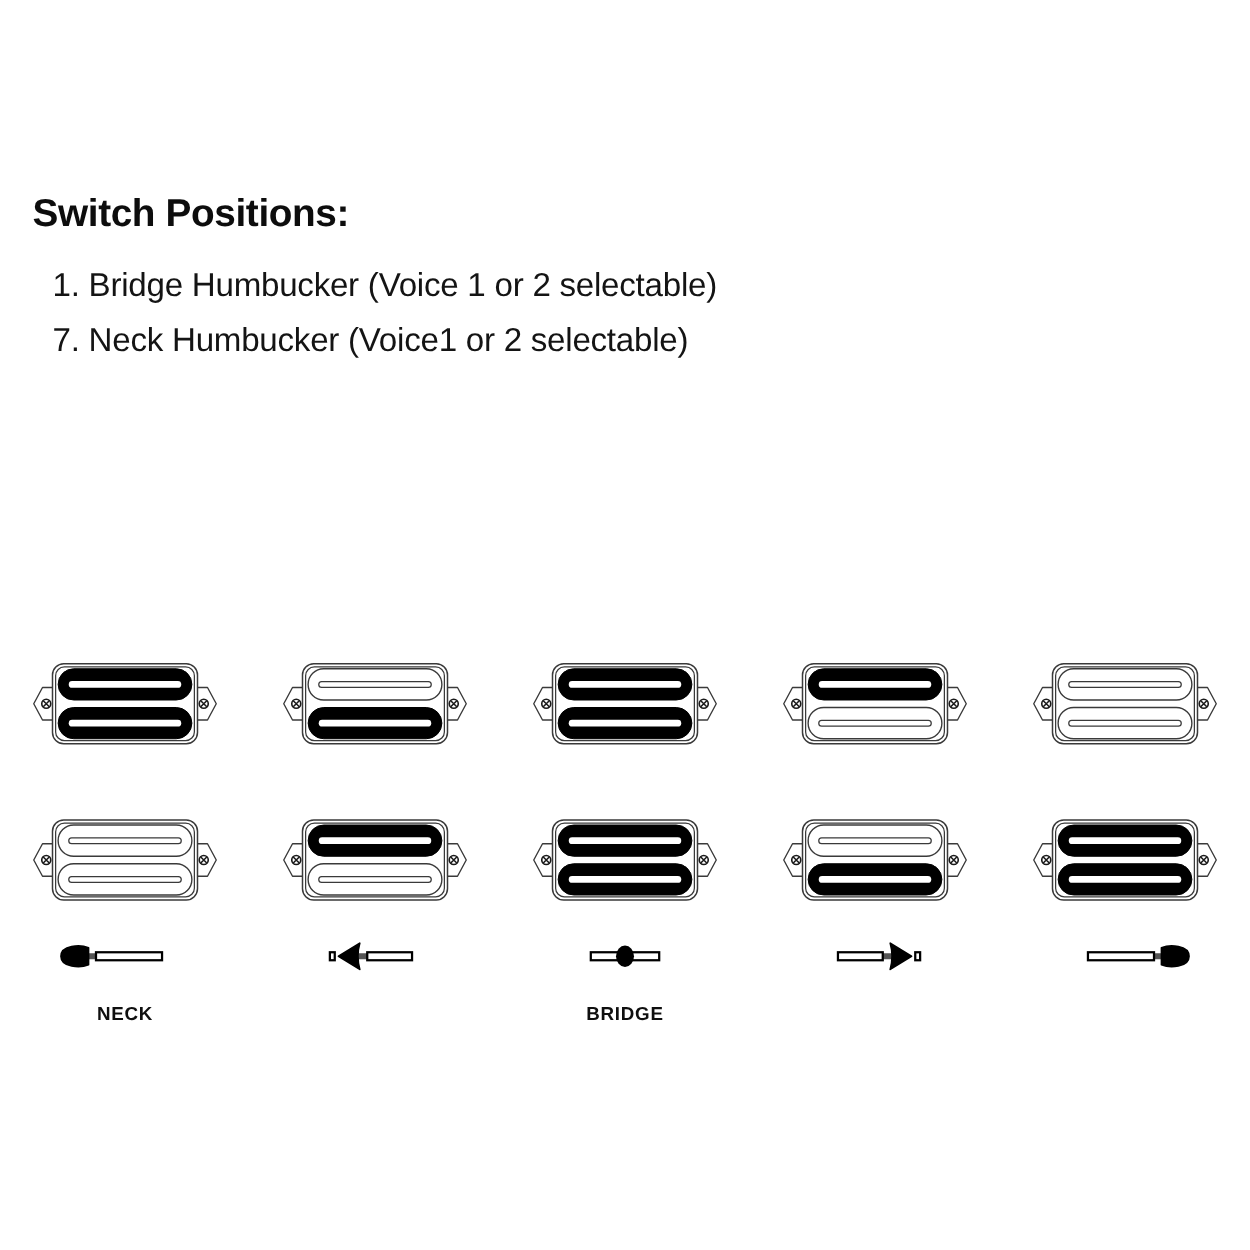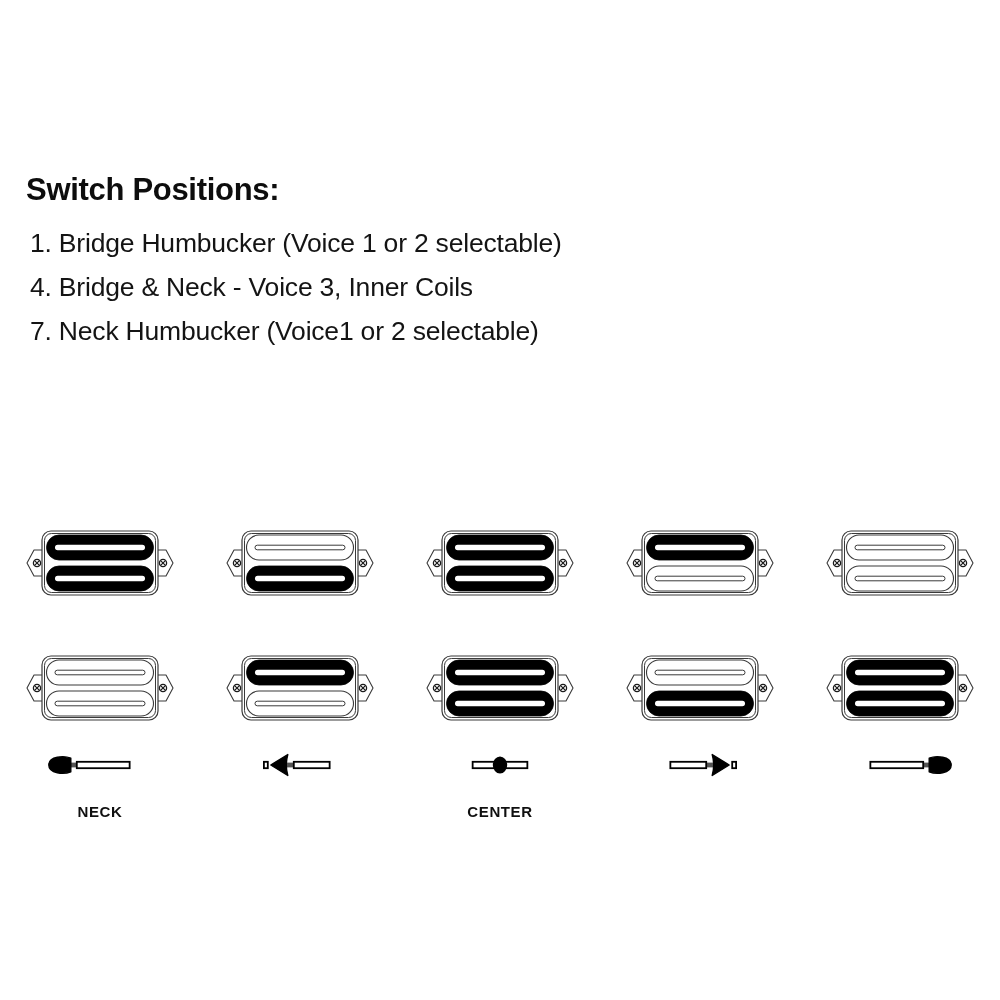--- a/index.html
+++ b/index.html
@@ -22,34 +22,34 @@
     position: absolute;
     left: 0; top: 0;
     width: 1000px;
     height: 1000px;
   }
 
   
   .text-block {
     position: absolute;
     left: 26px;
-    top: 171px;
+    top: 152px;
     width: 900px;
   }
   .title {
     font-size: 31px;
     font-weight: 700;
     letter-spacing: -0.3px;
     line-height: 38px;
     margin: 0 0 12px 0;
     color: #0d0d0d;
   }
   .pos-list {
     list-style: none;
-    margin: 4px;
+    margin: 16px;
     padding: 0;
   }
   .pos-list li {
     font-size: 26.5px;
     font-weight: 400;
     line-height: 44px;
     letter-spacing: -0.2px;
     color: #141414;
     white-space: nowrap;
   }
@@ -123,21 +123,20 @@
 </style>
 </head>
 <body>
 
 <div id="page">
 
   <div class="text-block">
     <h1 class="title">Switch Positions:</h1>
     <ul class="pos-list">
       <li>1. Bridge Humbucker (Voice 1 or 2 selectable)</li>
-      <li>4. Bridge &amp; Neck - Voice 3, Inner Coils</li>
       <li>7. Neck Humbucker (Voice1 or 2 selectable)</li>
     </ul>
   </div>
 
   <div class="pickup-grid">
     <div class="pickup-row row-top">
       <div class="pickup-cell">
           <svg width="160" height="92" viewBox="0 0 160 92">
             <g>
               <path d="M 24 33 L 14 33 L 7 46 L 14 59 L 24 59 Z" fill="#ffffff" stroke="#3a3a3a" stroke-width="1.1" stroke-linejoin="round"></path>
@@ -377,17 +376,17 @@
           <rect x="75.2" y="14.6" width="16" height="4.8" fill="#555555"></rect>
           <rect x="30.36" y="13.8" width="52.84" height="6.4" fill="#ffffff" stroke="#000000" stroke-width="1.8"></rect>
           <path d="M 111.2 17 C 111.2 7.975, 95.8 7.5, 89.2 10.16 L 89.2 23.84 C 95.8 26.5, 111.2 26.025, 111.2 17 Z" fill="#000000" stroke="#000000" stroke-width="1.4" stroke-linejoin="round"></path>
         </svg>
       </div>
   </div>
 
   <div class="label-row">
     <div class="label-cell">NECK</div>
     <div class="label-cell empty"></div>
-    <div class="label-cell">CENTER</div>
+    <div class="label-cell">BRIDGE</div>
     <div class="label-cell empty"></div>
   </div>
 
 </div>
 
 </body></html>

